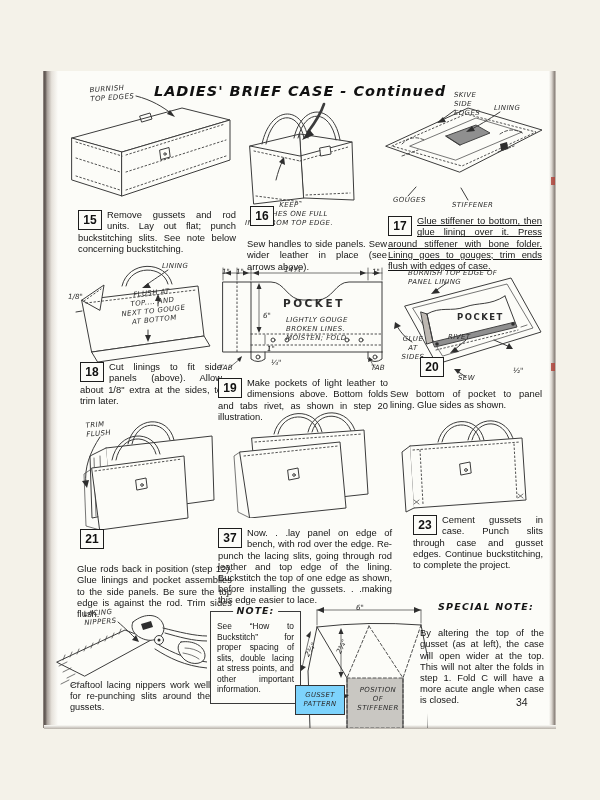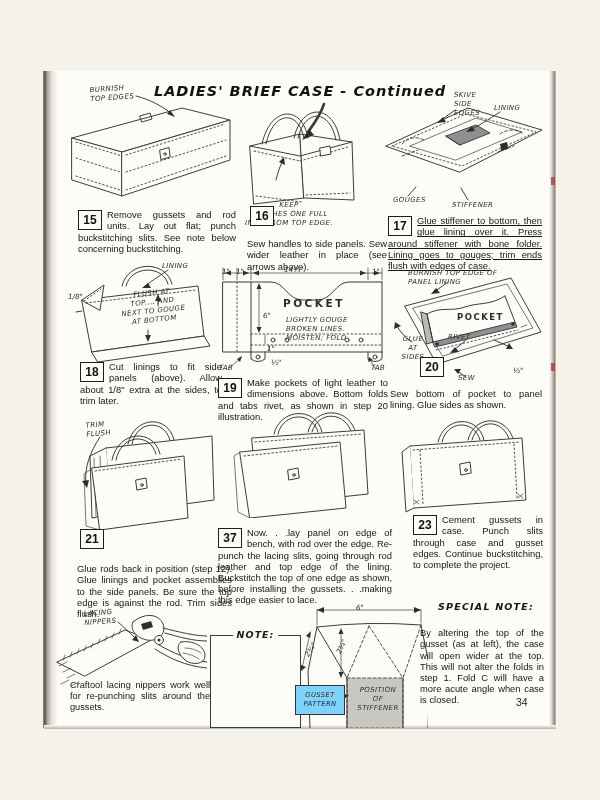--- a/index.html
+++ b/index.html
@@ -25,21 +25,21 @@
   .ill{position:absolute;}
   .ill path,.ill line,.ill circle,.ill ellipse,.ill rect{stroke:#3c3c3c;fill:none;stroke-width:1;stroke-linecap:round;stroke-linejoin:round;}
   .ill .st{stroke-dasharray:1.6 2.4;stroke-width:.9;}
   .ill .dsh{stroke-dasharray:3 2.2;stroke-width:.9;}
   .ill .f{fill:#fcfcf8;}
   .ill .g7{fill:#8f8f8f;stroke:#444;}
   .ill .g8{fill:#bdb8b2;}
   .ill .g9{fill:#c9c7c2;stroke:#555;}
   .ill .dk{fill:#2e2e2e;stroke:none;}
   .ill .thn{stroke-width:.7;}
-  .note-box{position:absolute;left:210px;top:611px;width:89px;height:91px;border:1.3px solid #3a3a3a;background:#fcfcf8;margin-top:24px;}
+  .note-box{position:absolute;left:210px;top:611px;width:89px;height:91px;border:1.3px solid #3a3a3a;background:#fcfcf8;}
   .note-title{position:absolute;top:-7px;left:50%;transform:translateX(-50%);background:#fcfcf8;padding:0 4px;
     font:italic bold 9.5px "DejaVu Sans",sans-serif;letter-spacing:1px;color:#1a1a1a;white-space:nowrap;}
   .note-body{padding:9px 6px 0 6px;font:8.4px/1.25 "Liberation Sans",sans-serif;text-align:justify;color:#151515;}
   .gusset-box{position:absolute;left:295px;top:685px;width:48px;height:28px;border:1.3px solid #333;background:#7dd3fc;
     display:flex;align-items:center;justify-content:center;text-align:center;}
   .sp-title{position:absolute;left:428px;top:601px;width:116px;text-align:center;
     font:italic bold 9.5px "DejaVu Sans",sans-serif;letter-spacing:1.2px;color:#151515;}
   .pagenum{position:absolute;left:516px;top:696px;font:10.5px "Liberation Sans",sans-serif;color:#222;}
 </style>
 </head>
@@ -285,20 +285,21 @@
     <path d="M100,49 C114,58 130,66 152,68"></path>
   <path class="f" d="M126,42 C138,40 150,46 150,56 C150,64 138,66 130,60 C124,55 120,46 126,42 Z"></path>
   <path class="thn" d="M130,48 C136,48 142,50 146,53 M128,53 C134,54 140,56 144,59"></path>
 </svg>
 <div class="hl" style="left:84px;top:608px;width:56px;transform:rotate(-4deg);">LACING
 NIPPERS</div>
 <p class="step-p" style="left:70px;top:671px;width:140px;font-size:9.2px;">Craftool lacing nippers work well for re-punching slits around the gussets.</p>
 
 <div class="note-box">
   <div class="note-title">NOTE:</div>
+  <div class="note-body">See “How to Buckstitch” for proper spacing of slits, double lacing at stress points, and other important information.</div>
 </div>
 
 <svg class="ill" style="left:293px;top:596px;" width="135" height="132" viewBox="0 0 135 132">
   <path class="thn" d="M24,14 L128,14"></path>
   <polygon class="dk" points="24,14 31,11 31,17"></polygon>
     <polygon class="dk" points="128,14 121,11 121,17"></polygon>
   <path class="thn" d="M24,14 L24,29 M128,14 L128,27"></path>
   <path d="M24,31 Q76,25 128,29"></path>
   <path d="M24,31 L15,75 L17,132"></path>
   <path d="M128,29 L137,73 L135,132"></path>

